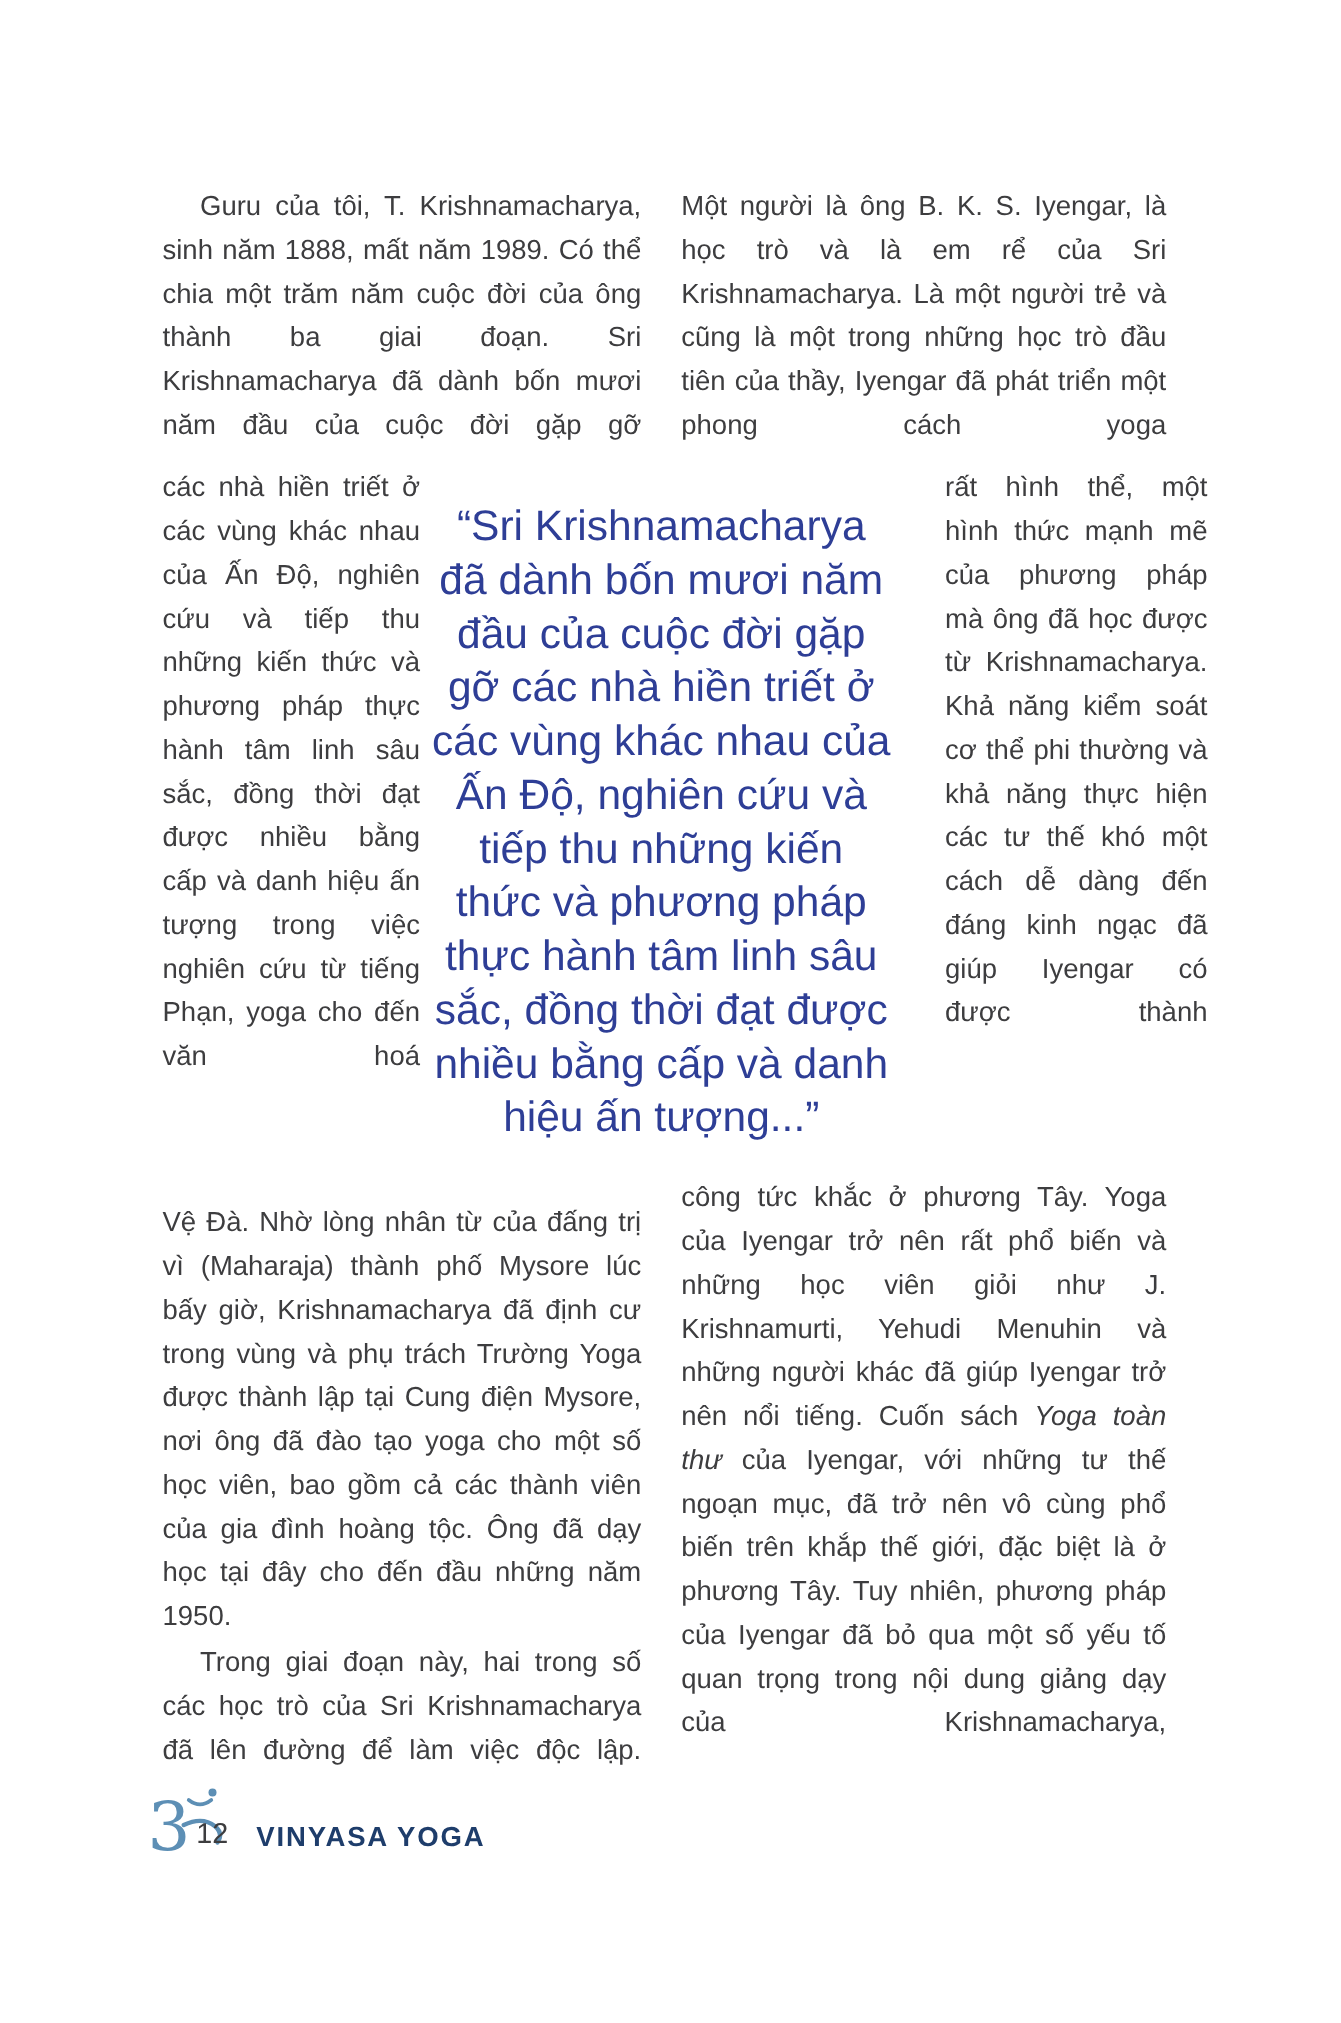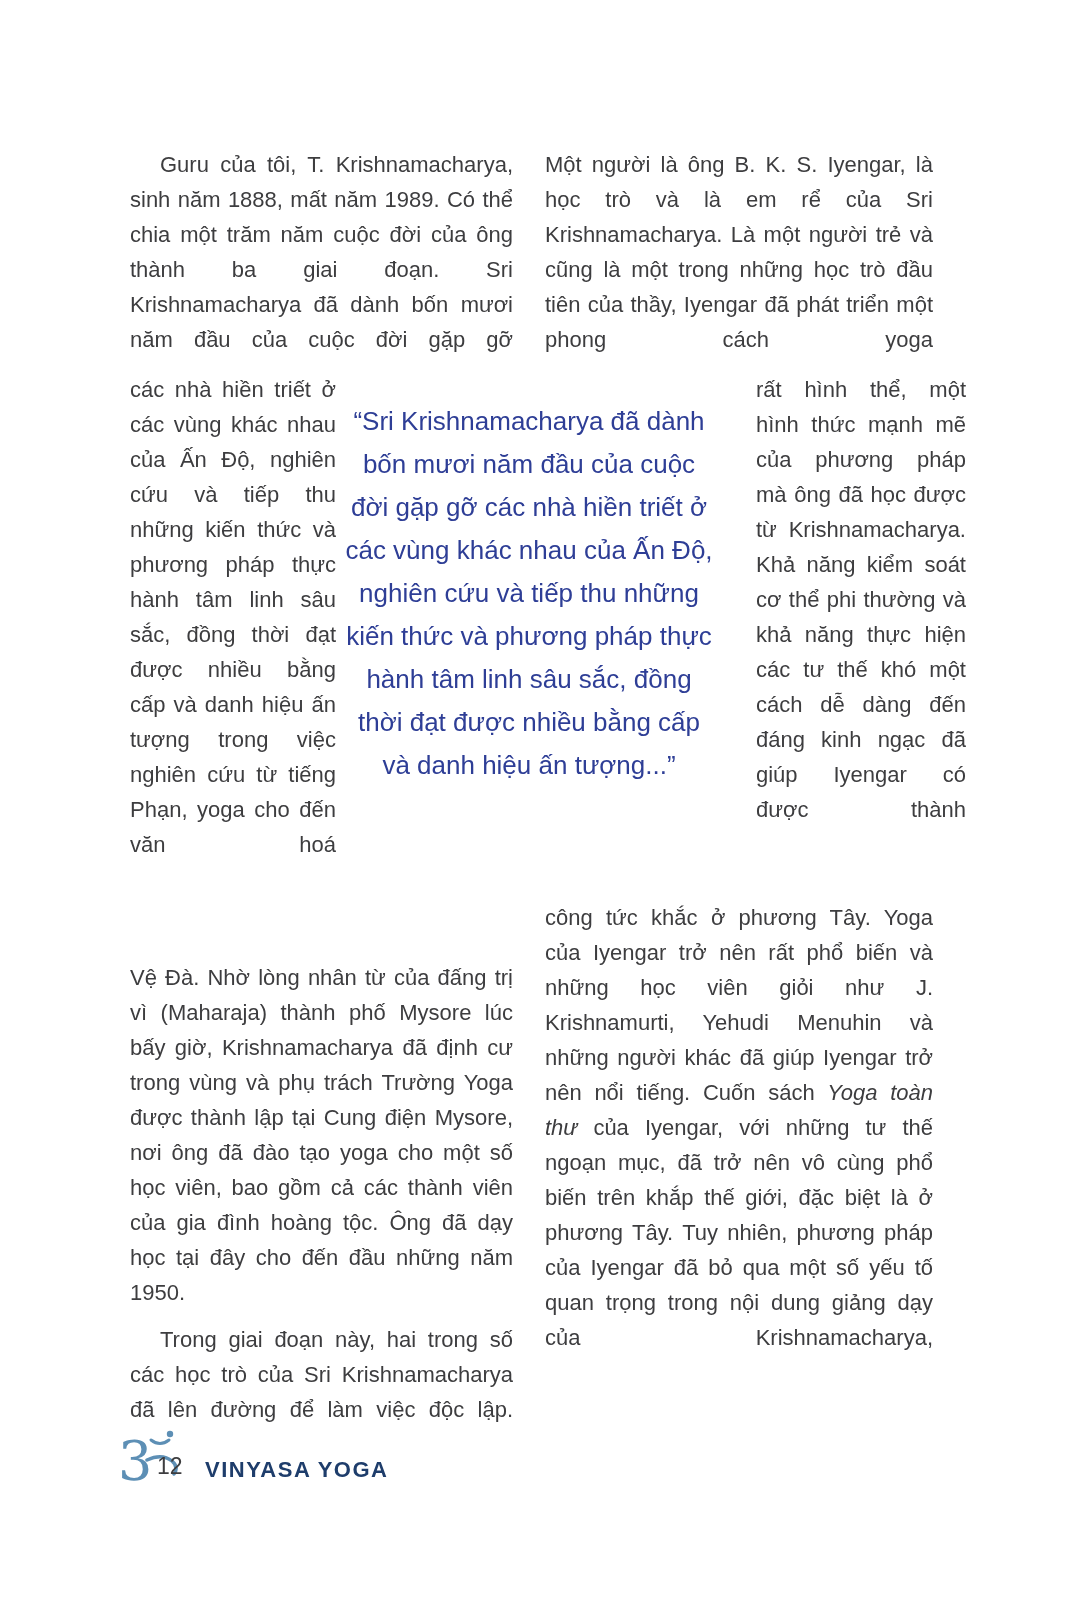--- a/index.html
+++ b/index.html
@@ -24,30 +24,30 @@
     word-spacing: 1px;
   }
 
   .indent-first { text-indent: 30px; }
 
   .left-top    { left: 130px; top: 147px; width: 383px; }
   .right-top   { left: 545px; top: 147px; width: 388px; }
   .left-narrow { left: 130px; top: 372px; width: 206px; }
   .right-narrow{ left: 723px; top: 372px; width: 210px; margin-left: 33px; }
   .left-bottom { left: 130px; top: 960px; width: 383px; }
-  .right-bottom{ left: 545px; top: 900px; width: 388px; }
+  .right-bottom{ left: 545px; top: 940px; width: 388px; }
 
-  .left-bottom p + p { margin-top: 12px; }
+  .left-bottom p + p { margin-top: 2px; }
 
   .pull-quote {
     position: absolute;
     left: 345px;
     top: 400px;
     width: 368px;
-    font-size: 26px;
+    font-size: 34px;
     line-height: 43px;
     color: #2e3e96;
     text-align: center;
   }
 
   .italic { font-style: italic; }
 
   .footer {
     position: absolute;
     left: 0;

